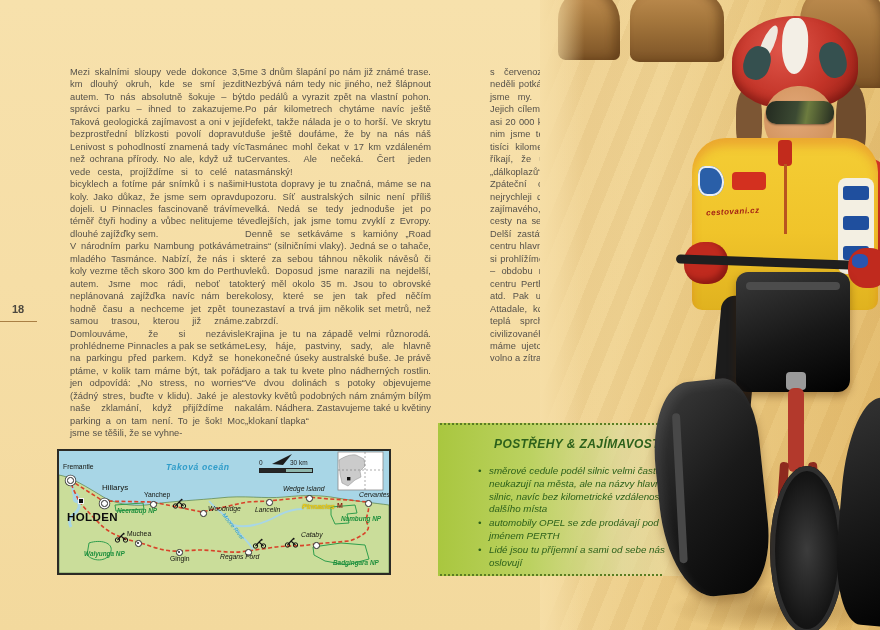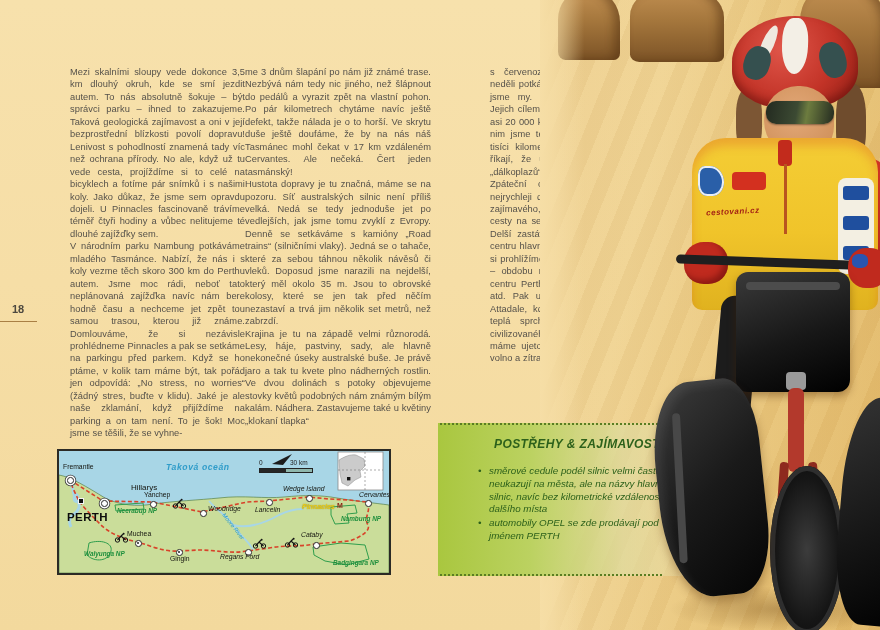--- a/index.html
+++ b/index.html
@@ -251,31 +251,31 @@
     <div class="mk" style="left:207px;top:48px;"></div>
     <div class="mk" style="left:247px;top:44px;"></div>
     <div class="mk" style="left:306px;top:49px;"></div>
     <div class="mk dot" style="left:76px;top:89px;"></div>
     <div class="mk dot" style="left:117px;top:98px;"></div>
     <div class="mk" style="left:186px;top:98px;"></div>
     <div class="mk" style="left:254px;top:91px;"></div>
     <div id="perth-sq"></div>
 
     <span class="town" style="left:4px;top:12px;">Fremantle</span>
-    <span class="town" style="left:43px;top:32px;font-size:8px;margin-left:29px;">Hillarys</span>
+    <span class="town" style="left:43px;top:32px;font-size:8px;">Hillarys</span>
     <span class="town" style="left:85px;top:40px;">Yanchep</span>
     <span class="town" style="left:149px;top:54px;font-style:italic;">Woodridge</span>
     <span class="town" style="left:196px;top:55px;font-style:italic;">Lancelin</span>
     <span class="town" style="left:224px;top:34px;font-style:italic;">Wedge Island</span>
     <span class="town" style="left:300px;top:40px;font-style:italic;">Cervantes</span>
     <span class="town" style="left:68px;top:79px;">Muchea</span>
     <span class="town" style="left:111px;top:104px;">Gingin</span>
     <span class="town" style="left:161px;top:102px;font-style:italic;">Regans Ford</span>
     <span class="town" style="left:242px;top:80px;font-style:italic;">Cataby</span>
-    <span id="perth-lbl">PERTH</span>
+    <span id="perth-lbl">HOLDEN</span>
 
     <span class="np" style="left:58px;top:56px;">Neerabup NP</span>
     <span class="np" style="left:25px;top:99px;">Walyunga NP</span>
     <span class="np" style="left:282px;top:64px;">Nambung NP</span>
     <span class="np" style="left:274px;top:108px;">Badgingara NP</span>
 
     <span id="poi-lbl">Pinnacles</span>
     <span id="poi-mark">M</span>
     <span id="ocean-lbl">Taková oceán</span>
     <span id="river-lbl">Moore River</span>
@@ -285,16 +285,17 @@
     <div id="scale-bar"></div>
   </div>
 
   <div id="infobox">
     <div class="dots top"></div>
     <div class="dots bot"></div>
     <div id="infobox-title">POSTŘEHY &amp; ZAJÍMAVOSTI</div>
     <ul>
       <li>směrové cedule podél silnic velmi často neukazují na města, ale na názvy hlavních silnic, navíc bez kilometrické vzdálenosti do dalšího místa</li>
       <li>automobily OPEL se zde prodávají pod jménem PERTH</li>
+      <li>Lidé jsou tu příjemní a sami od sebe nás oslovují</li>
     </ul>
   </div>
 
 </div>
 
 </body></html>

